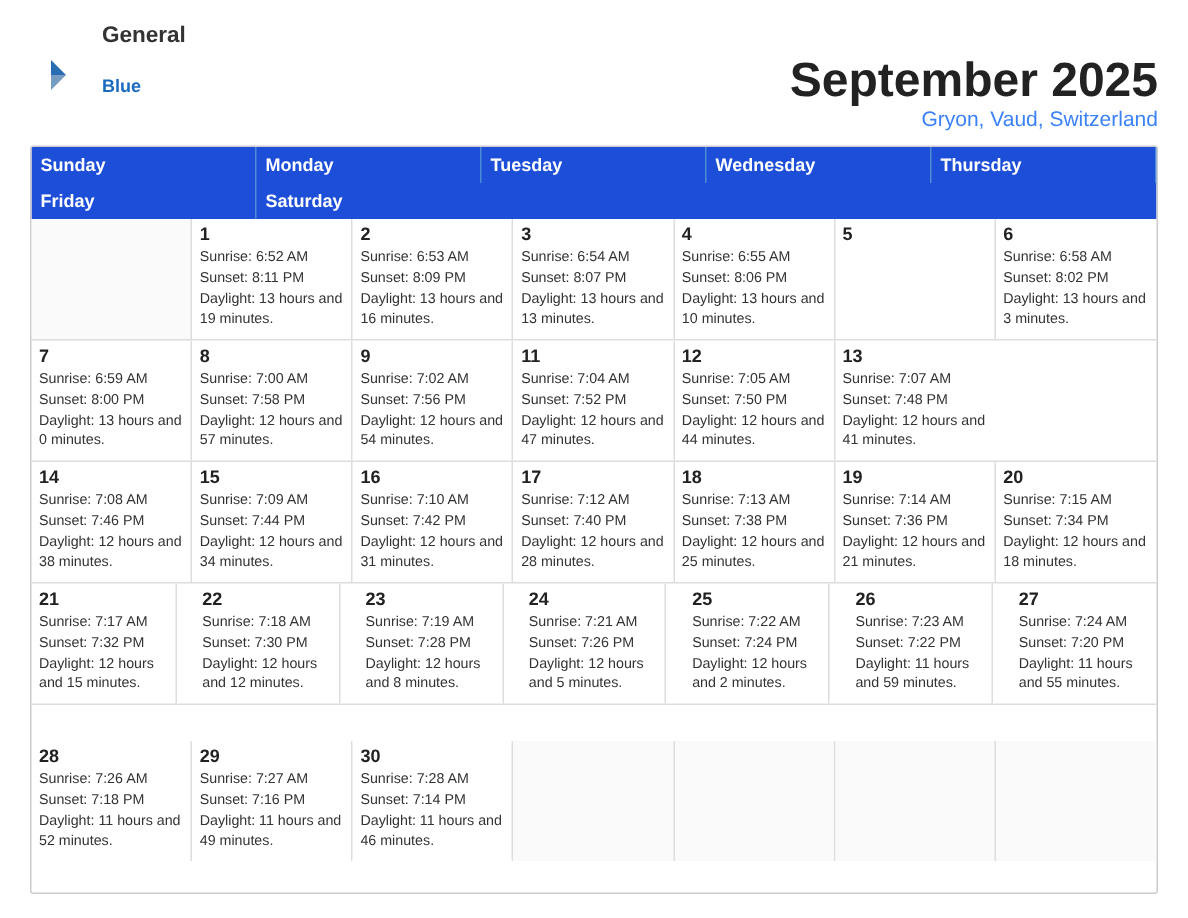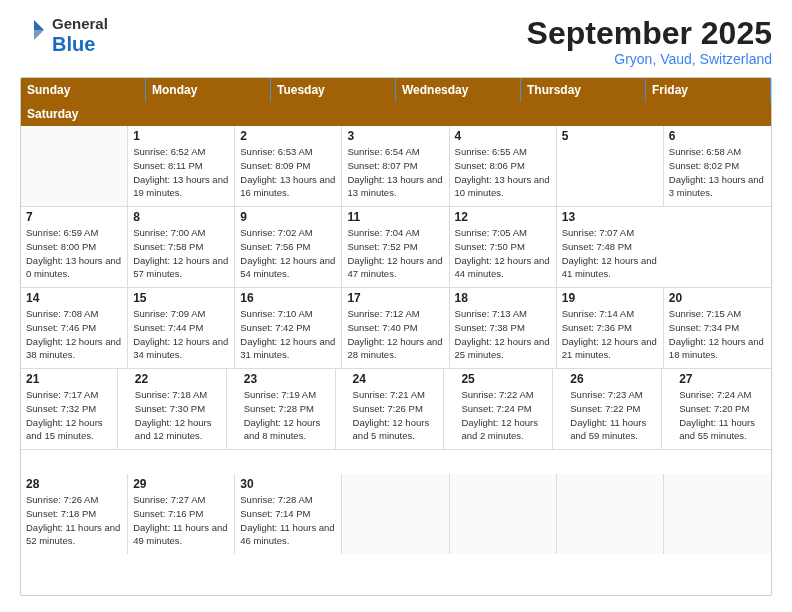--- a/index.html
+++ b/index.html
@@ -18,65 +18,67 @@
       flex-direction: column;
     }
     .header {
       display: flex;
       align-items: flex-start;
       justify-content: space-between;
       margin-bottom: 10px;
     }
     .logo {
       display: flex;
-      align-items: flex-start;
-      gap: 4px;
+      align-items: flex-end;
+      gap: 20px;
     }
     .logo-text {
       display: flex;
       flex-direction: column;
       line-height: 1.1;
     }
     .logo-general {
       font-size: 15px;
       font-weight: bold;
       color: #333;
     }
     .logo-blue {
-      font-size: 20px;
+      font-size: 12px;
       font-weight: bold;
       color: #1a6bbf;
+      margin-top: 18px;
     }
     .logo-icon {
       width: 28px;
       height: 28px;
     }
     .title-block {
       text-align: right;
+      margin-top: 20px;
     }
     .month-title {
       font-size: 32px;
       font-weight: bold;
       color: #222;
       line-height: 1.1;
     }
     .location {
       font-size: 14px;
       color: #3b82f6;
     }
     .calendar {
       flex: 1;
       border: 1px solid #ccc;
       border-radius: 2px;
       overflow: hidden;
     }
     .cal-header {
       display: grid;
-      grid-template-columns: repeat(6, 1fr);
-      background: #a16207;
+      grid-template-columns: repeat(5, 1fr);
+      background: #1d4ed8;
     }
     .cal-header-cell {
       color: #fff;
       font-size: 12px;
       font-weight: bold;
       padding: 5px 6px;
       text-align: left;
       border-right: 1px solid #4a8dd5;
     }
     .cal-header-cell:last-child { border-right: none; }

